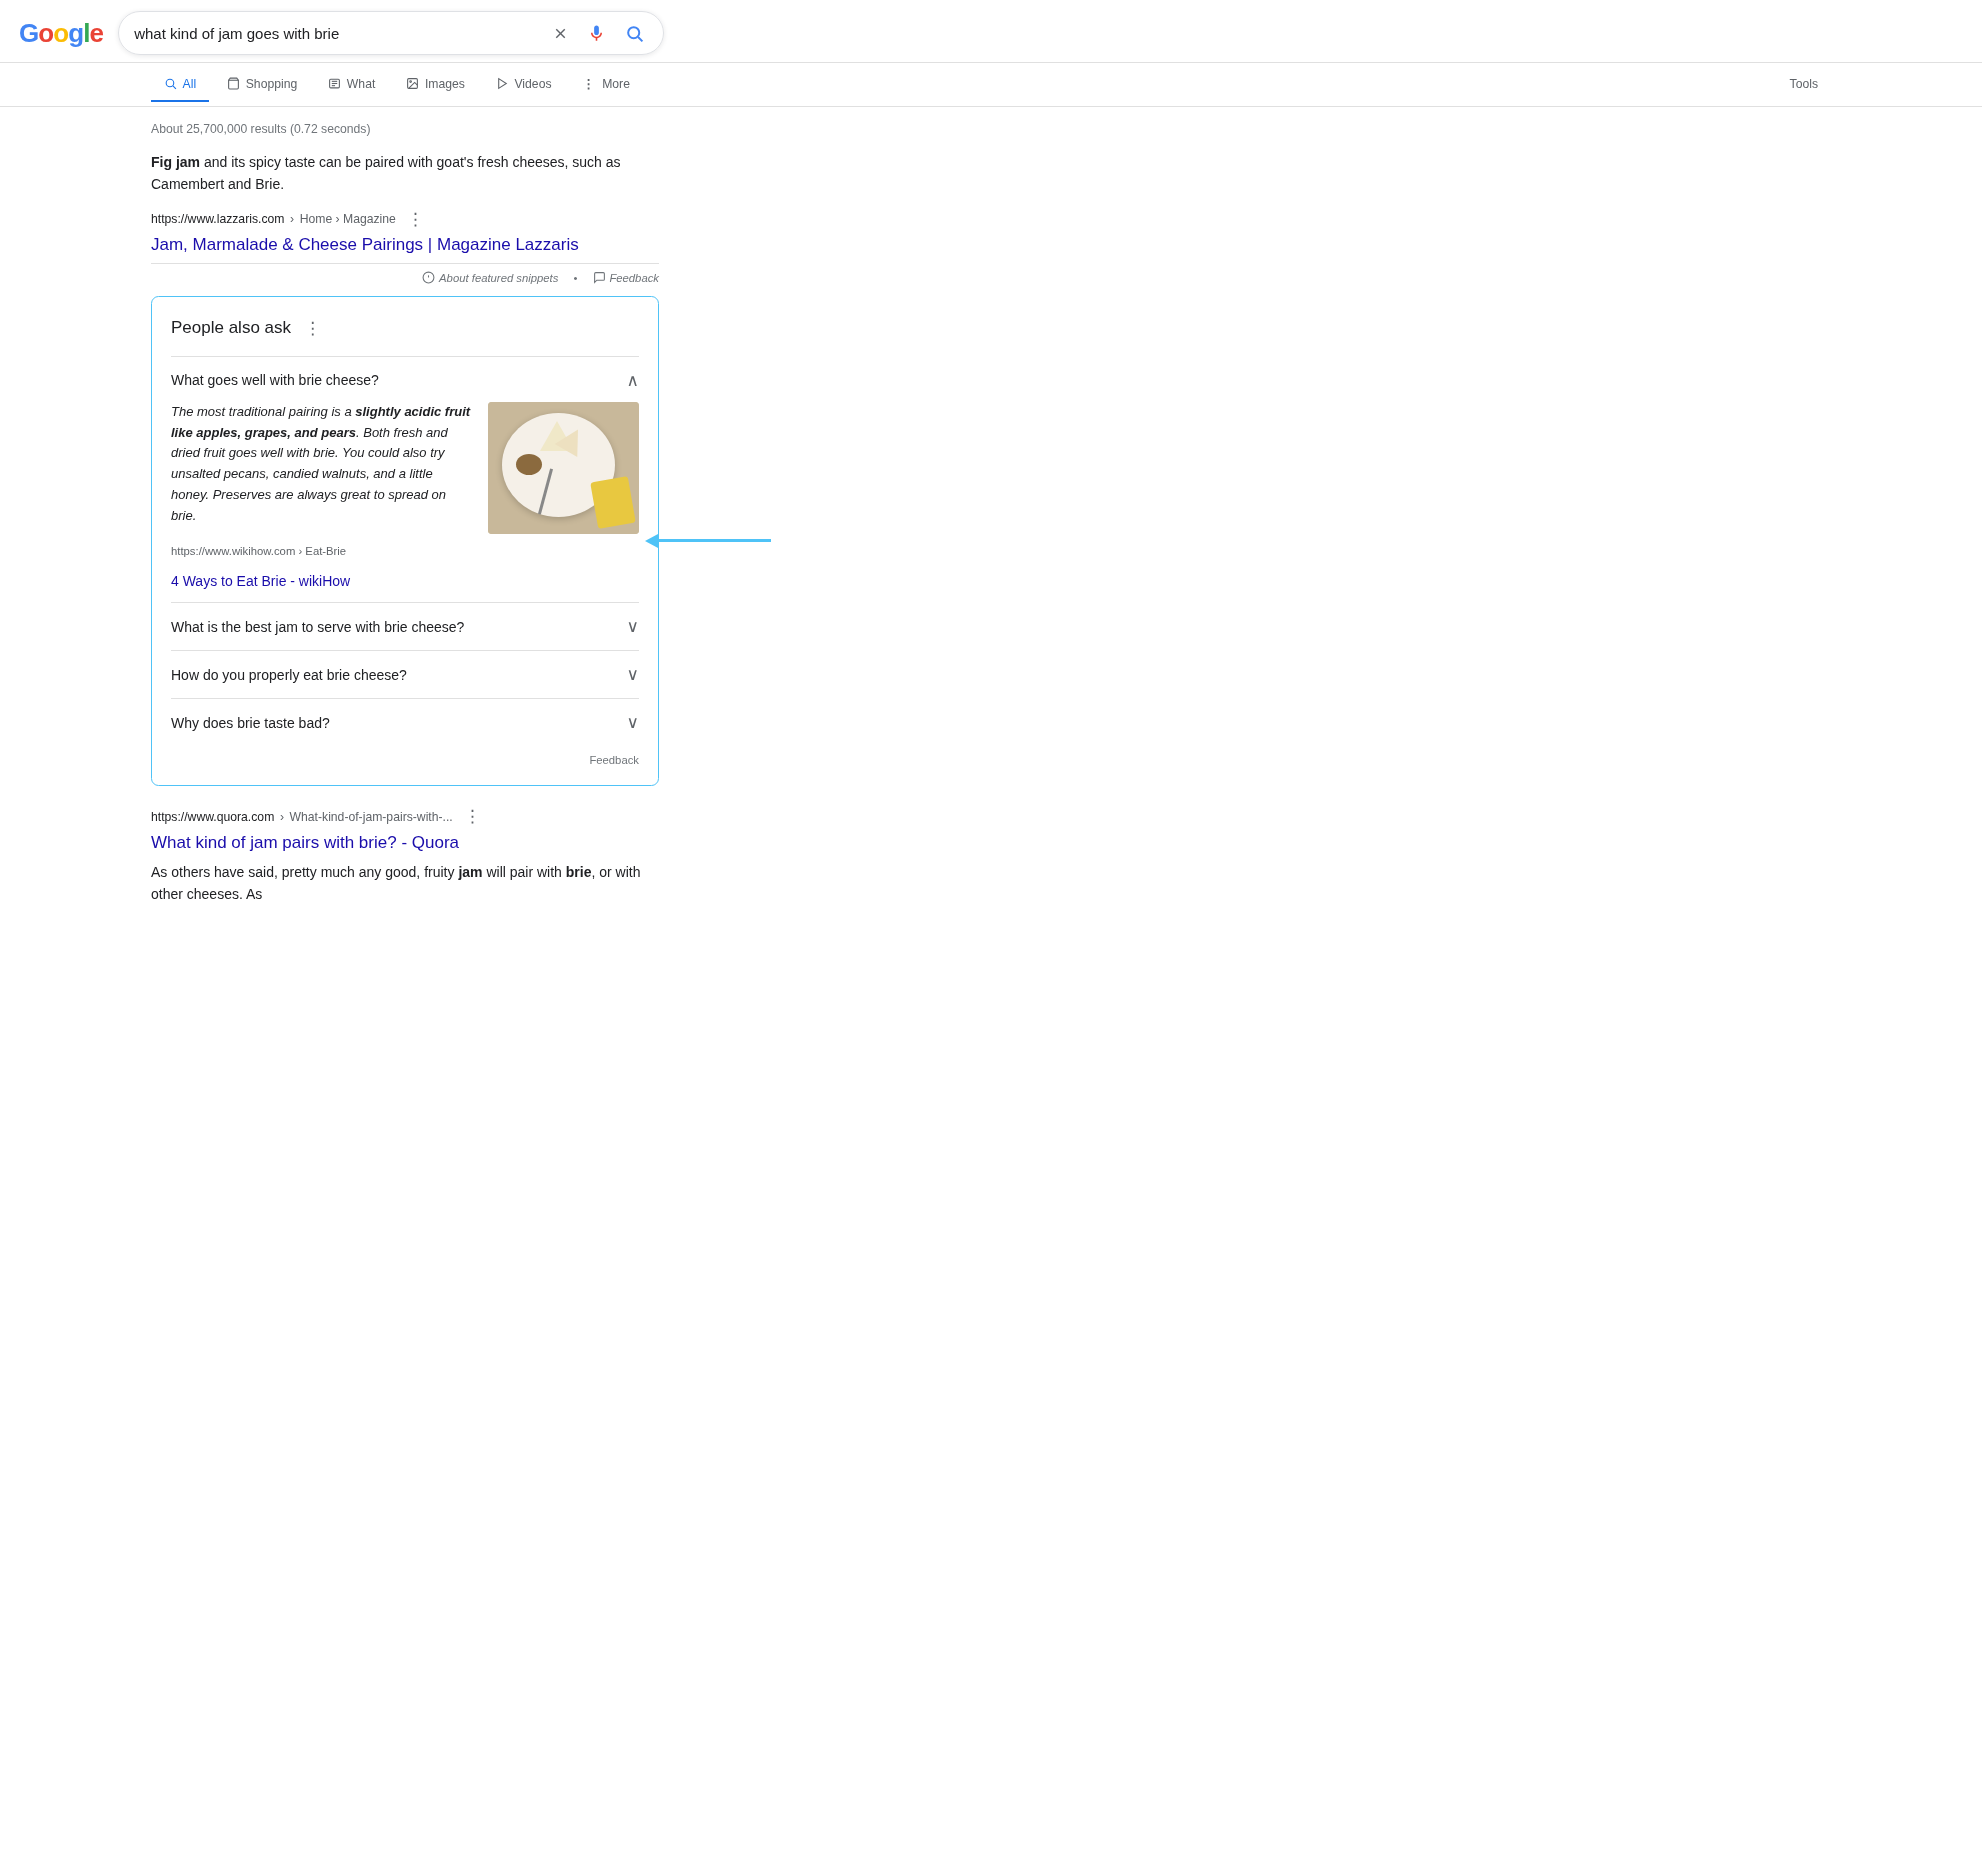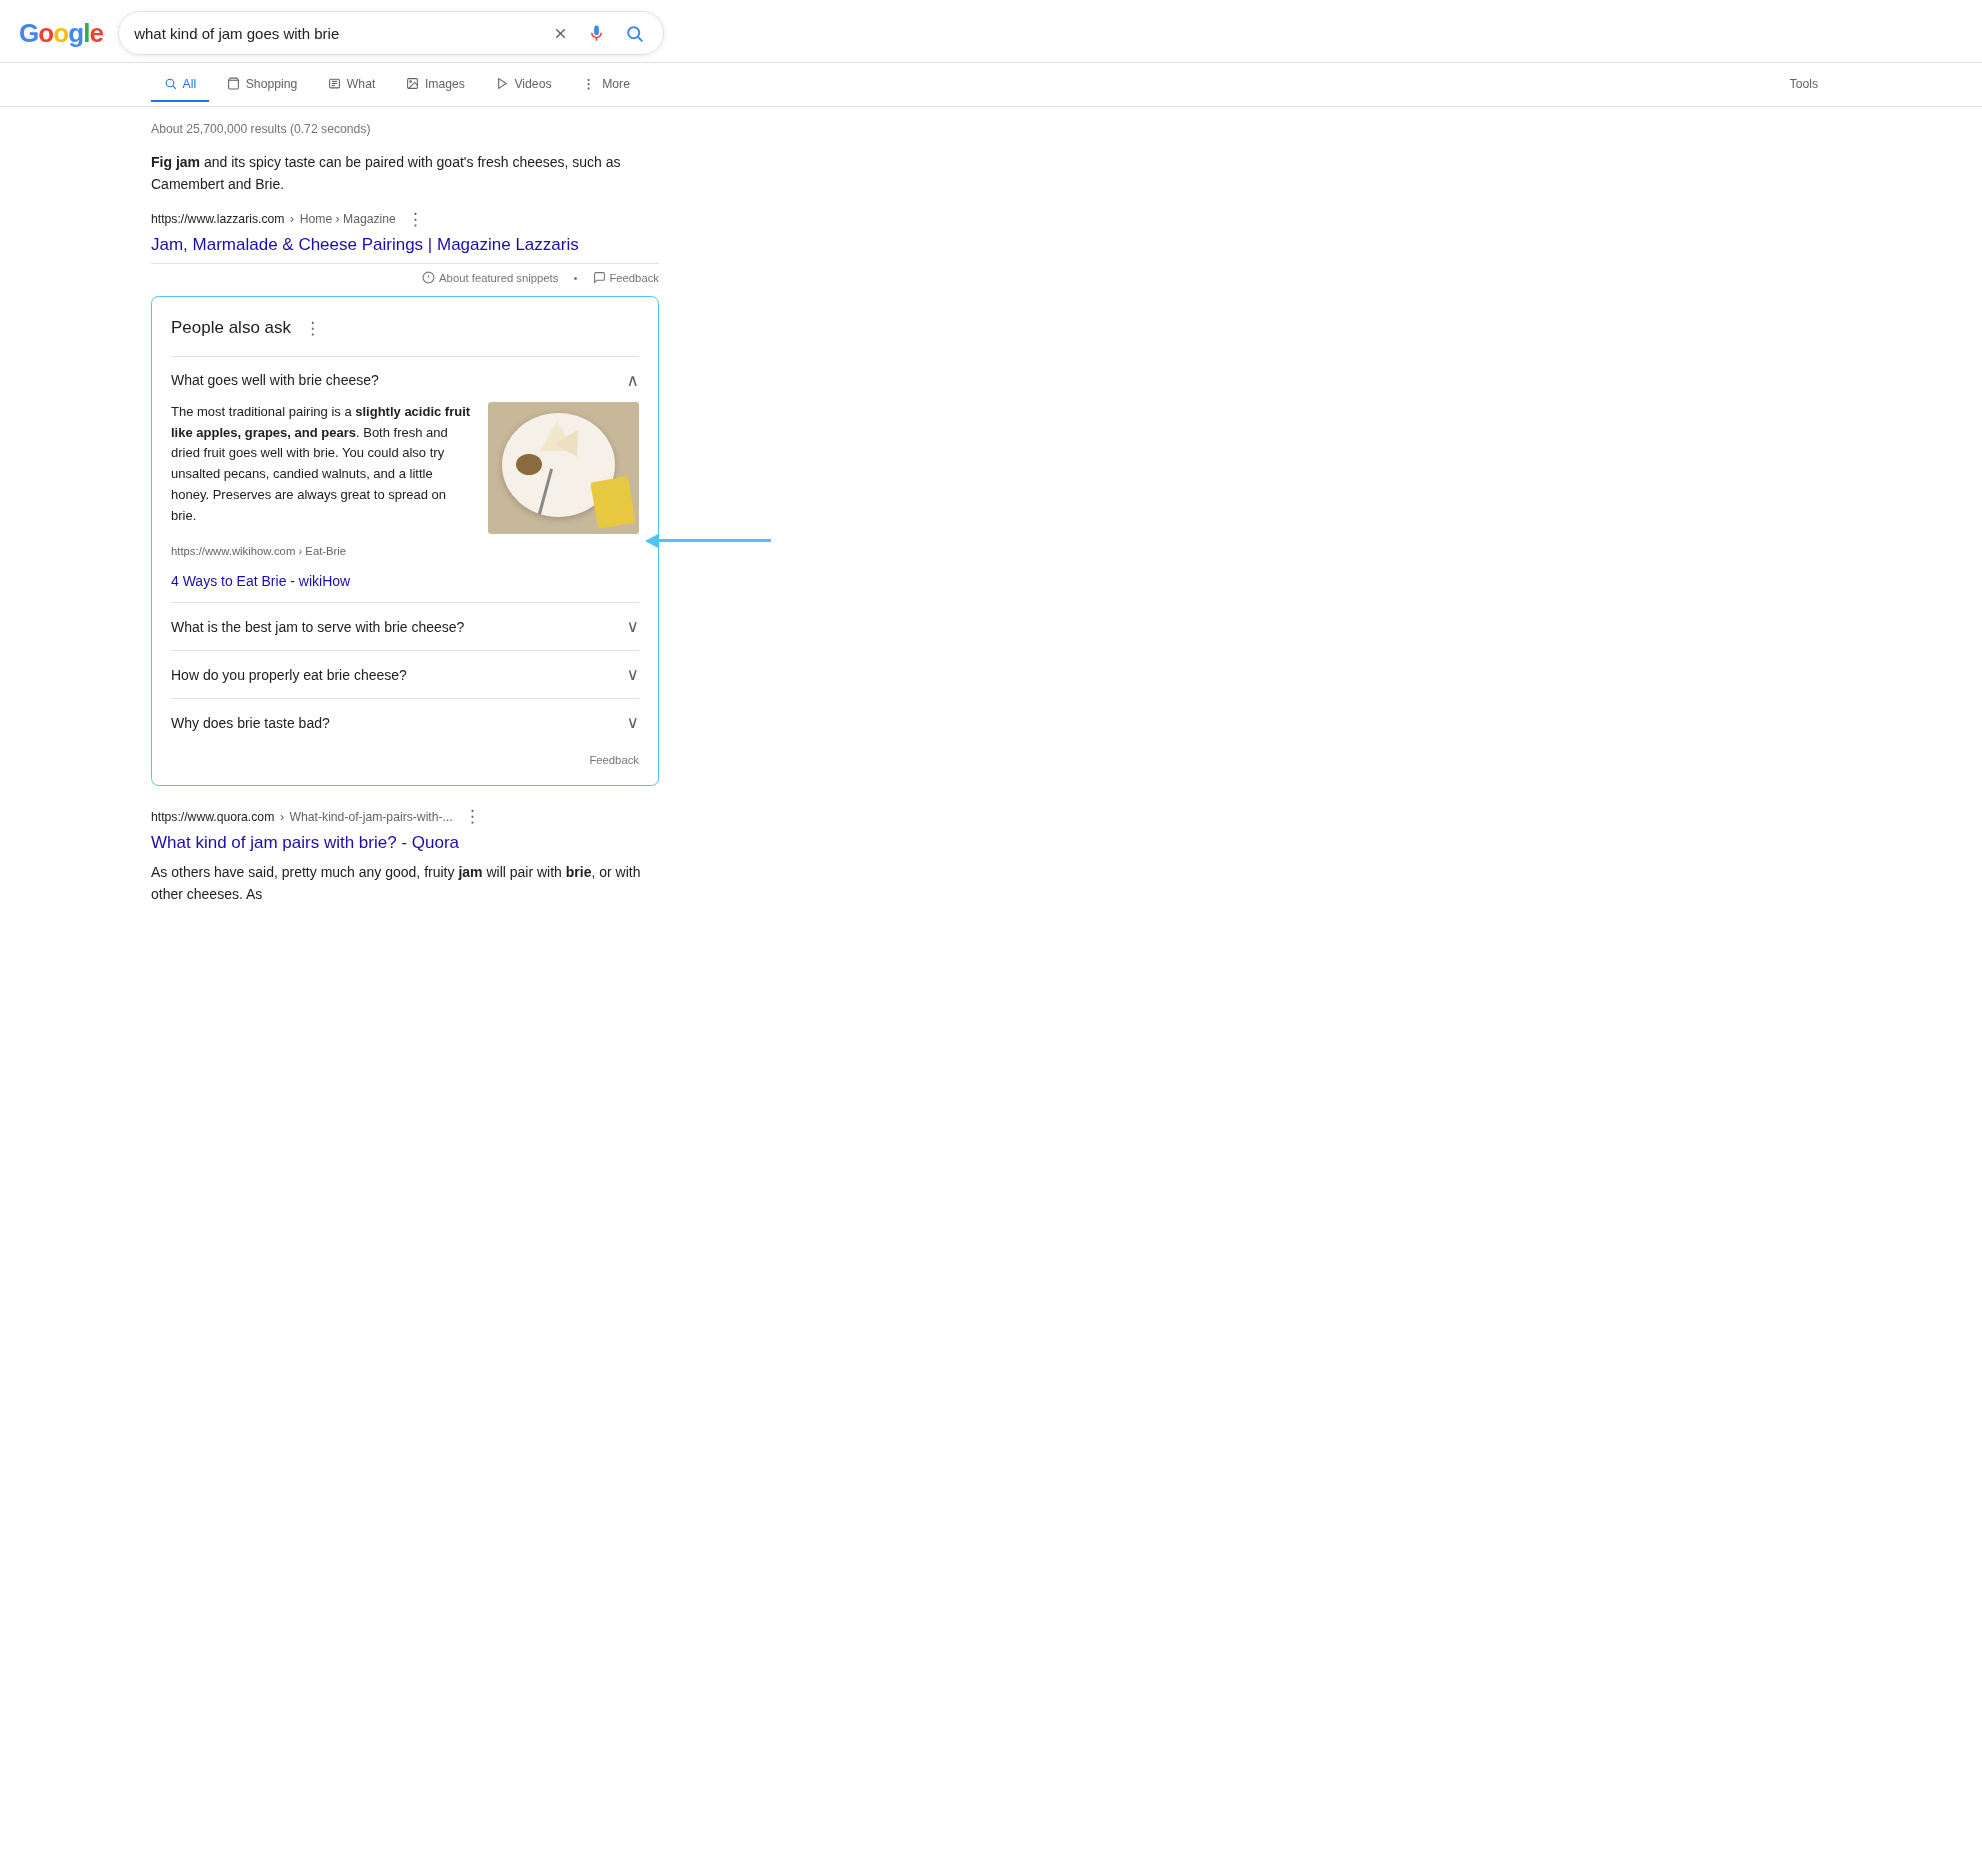--- a/index.html
+++ b/index.html
@@ -133,20 +133,21 @@
       margin-bottom: 11.3px;
       border-top: 0.9px solid #e0e0e0;
       padding-top: 7.5px;
     }
     .snippet-footer a {
       color: #70757a;
       text-decoration: none;
       display: flex;
       align-items: center;
       gap: 3.8px;
+      font-style: italic;
     }
     .paa-box {
       border: 1.9px solid #4fc3f7;
       border-radius: 7.5px;
       padding: 19px;
       margin-bottom: 19px;
       position: relative;
     }
     .paa-header {
       display: flex;
@@ -166,20 +167,21 @@
       justify-content: space-between;
       align-items: center;
       font-size: 14px;
       color: #202124;
       margin-bottom: 11.3px;
     }
     .paa-answer {
       display: flex;
       gap: 15px;
       margin-bottom: 11.3px;
+      font-style: italic;
     }
     .paa-answer-text {
       flex: 1;
       font-size: 13px;
       line-height: 1.6;
       color: #202124;
     }
     .paa-image {
       width: 151px;
       height: 132px;

